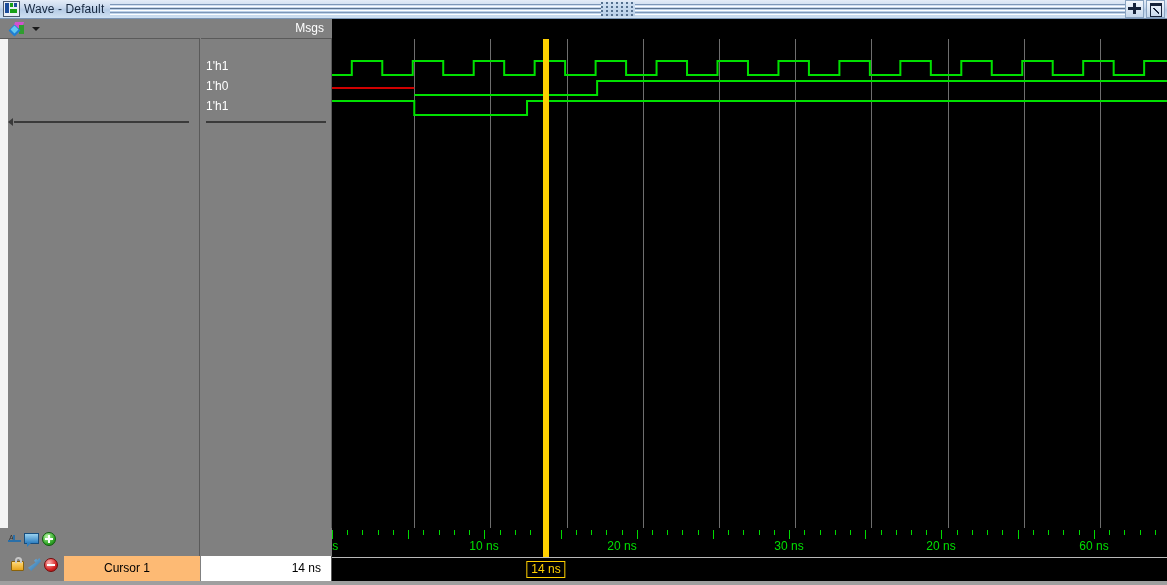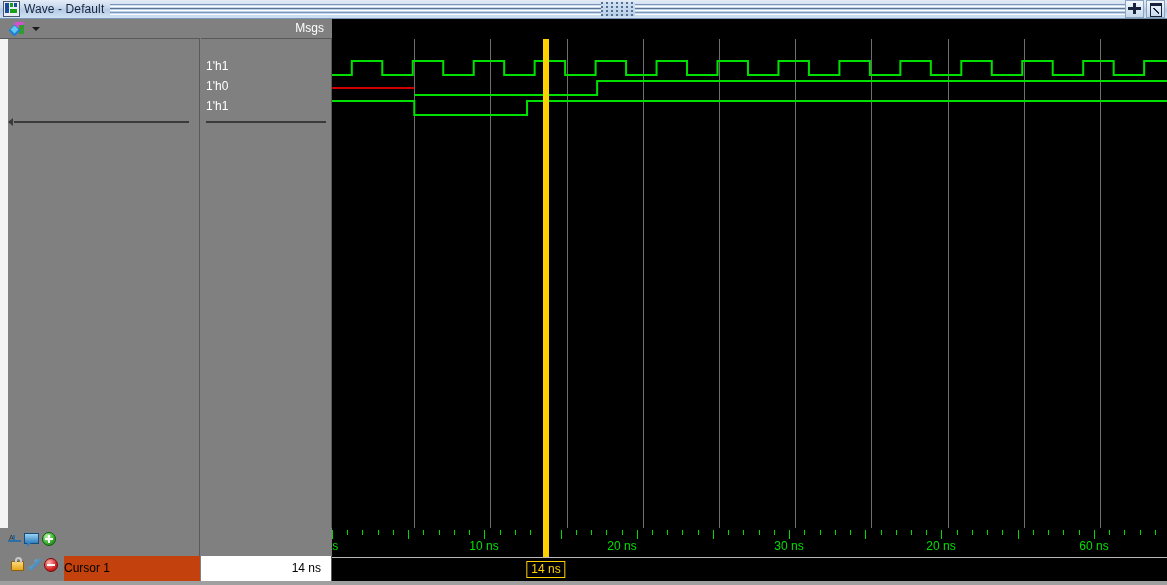--- a/index.html
+++ b/index.html
@@ -377,24 +377,24 @@
     text-align: right;
     line-height: 25px;
     padding-right: 8px;
     box-sizing: border-box;
     border-bottom: 1px solid #5a5a5a;
   }
   .cursor-cell {
     position: absolute;
     left: 64px; top: 28px;
     width: 136px; height: 25px;
-    background: #c2410c;
+    background: #fdba74;
     color: #000000;
     font-size: 12px;
-    text-align: left;
+    text-align: center;
     line-height: 24px;
     padding-right: 10px;
     box-sizing: border-box;
   }
   .now-val {
     position: absolute;
     left: 201px; top: 528px;
     width: 131px; height: 27px;
     color: #ffffff;
     font-size: 12px;

